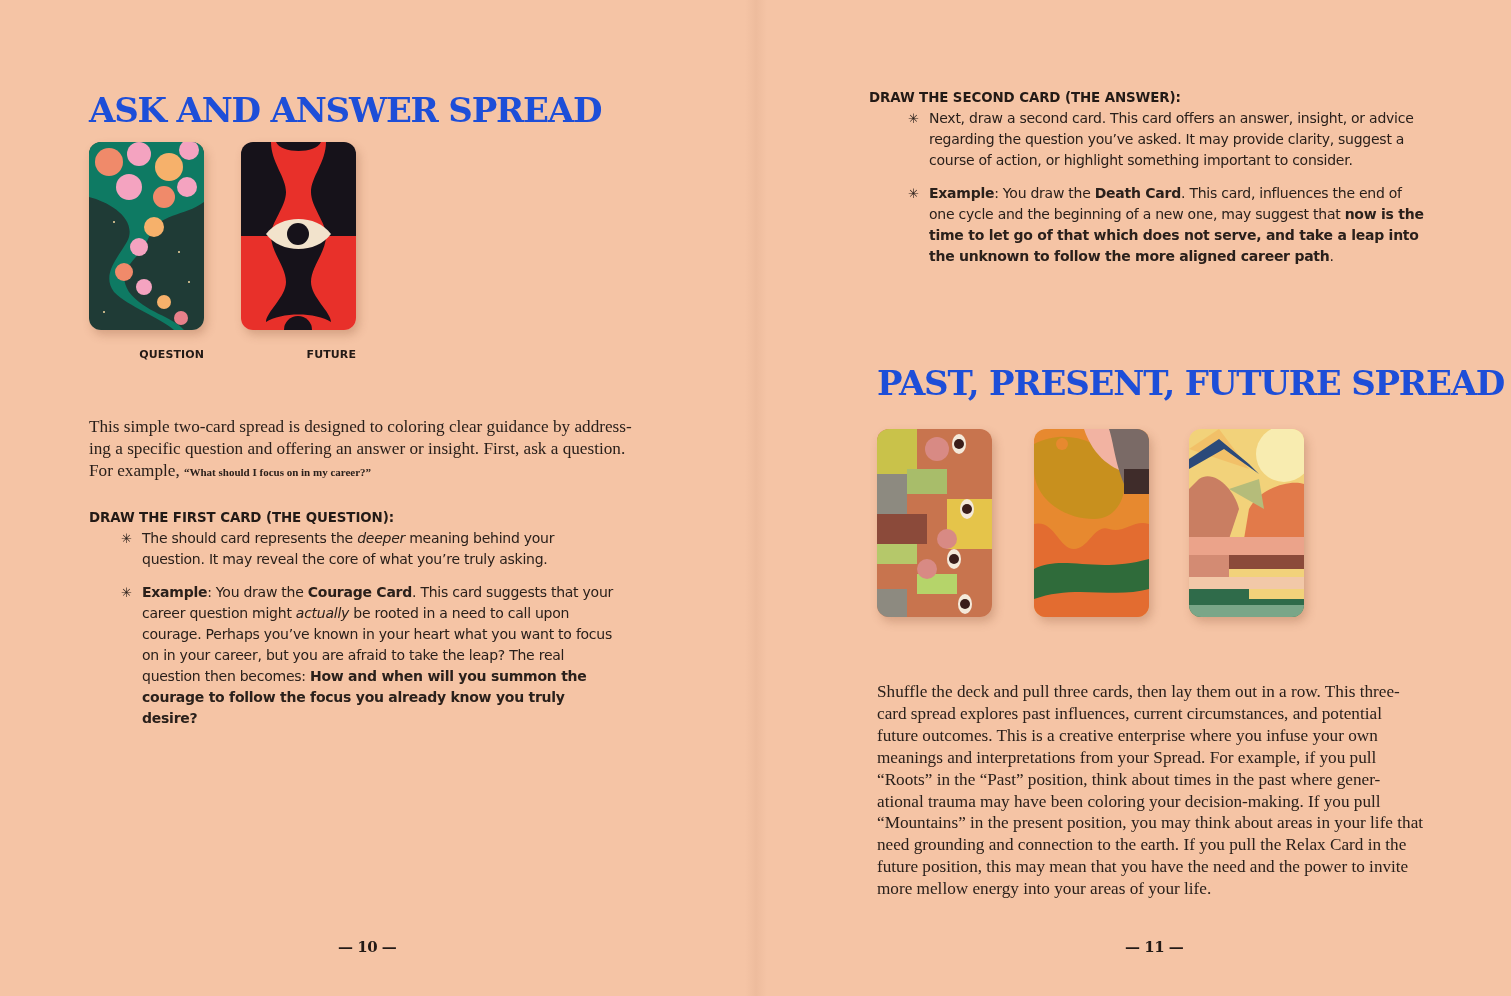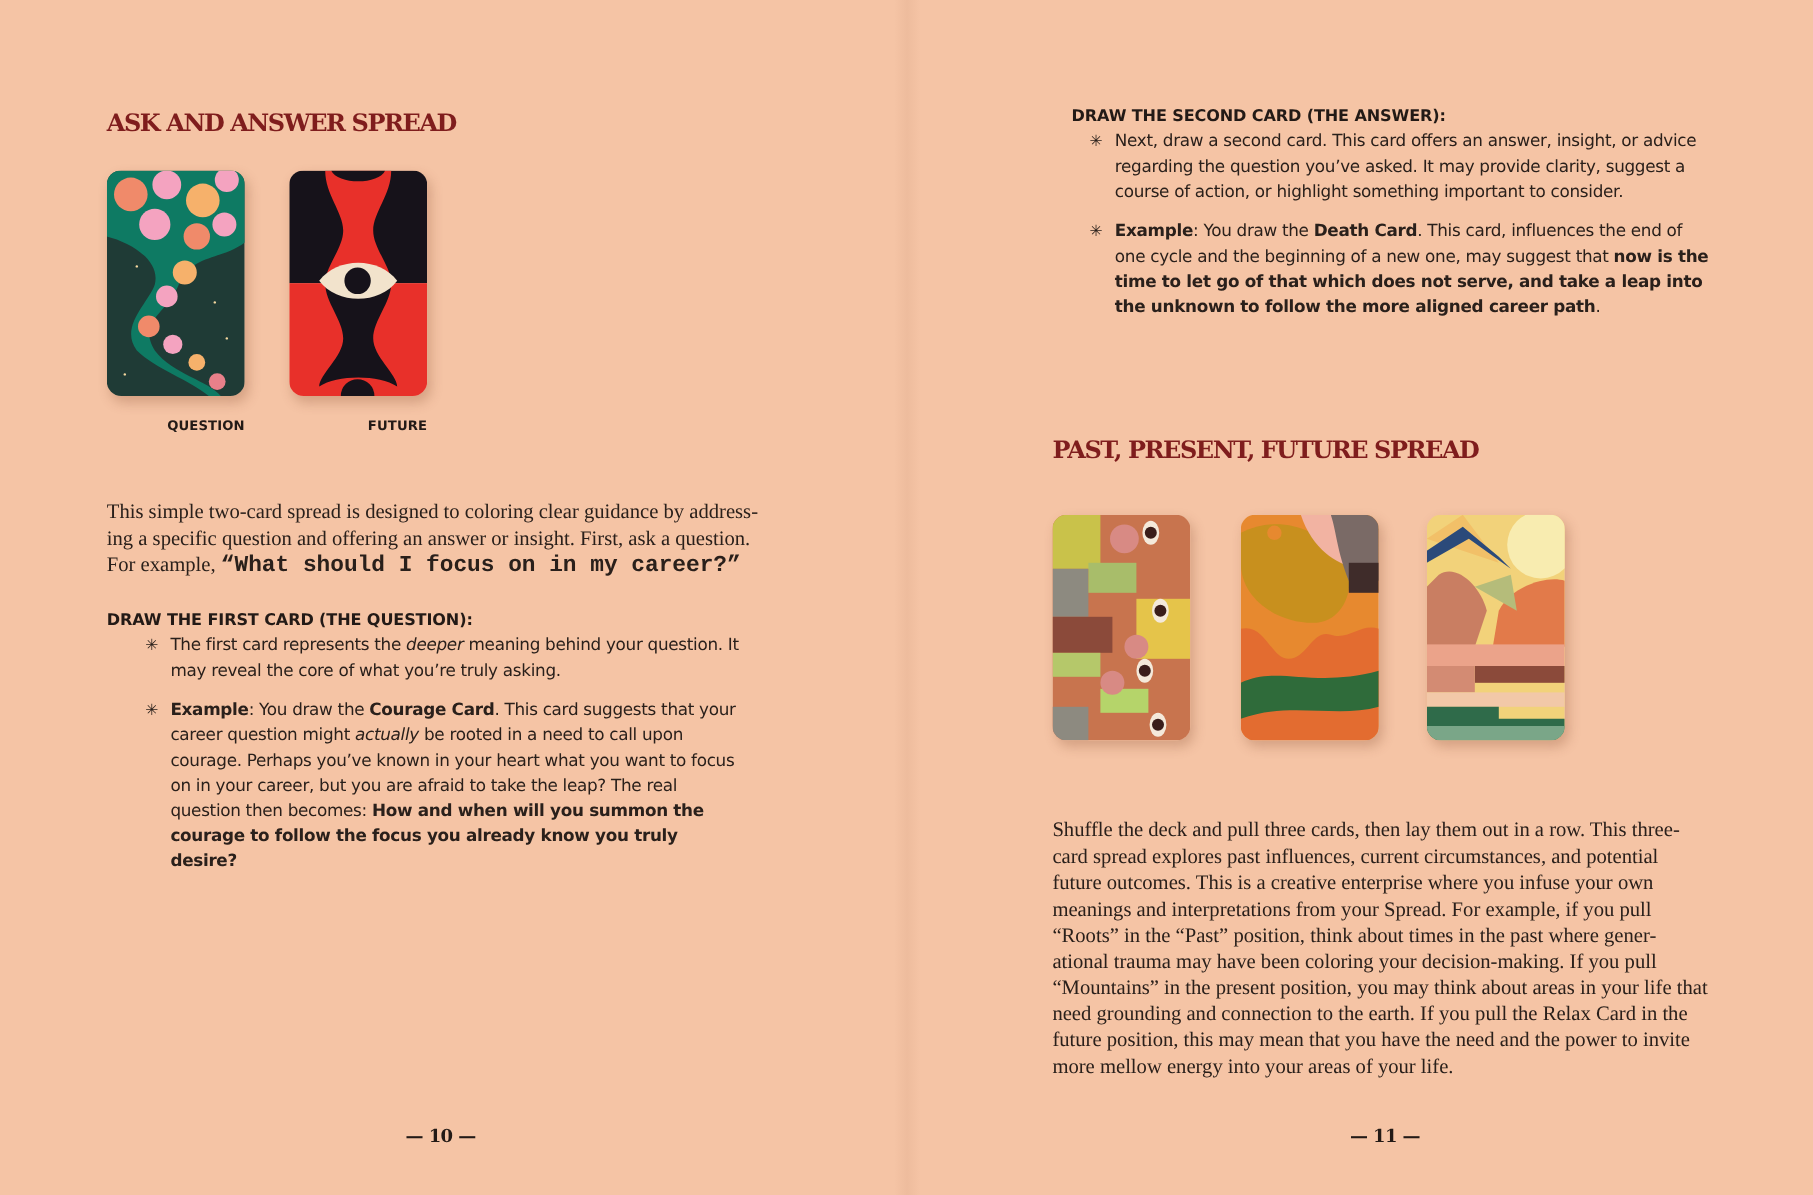--- a/index.html
+++ b/index.html
@@ -12,31 +12,31 @@
   .page { position: absolute; top: 0; height: 996px; }
   .page-left { left: 0; width: 755px; }
   .page-right { left: 755px; width: 756px; }
   .gutter {
     position: absolute; left: 745px; top: 0; width: 22px; height: 996px;
     background: linear-gradient(90deg, rgba(0,0,0,0) 0%, rgba(120,60,30,0.06) 50%, rgba(0,0,0,0) 100%);
   }
   .h-serif {
     font-family: "DejaVu Serif", serif;
     font-weight: bold;
-    font-size: 20px;
+    font-size: 34px;
     letter-spacing: -1.2px;
     margin: 0; position: absolute;
-    color: #7f1d1d;
+    color: #1d4ed8;
   }
   .serif-p {
     font-family: "Liberation Serif", serif;
     font-size: 17.2px; line-height: 21.9px;
     margin: 0; position: absolute; color: #2a201b;
   }
-  .serif-p b { font-family: Liberation Mono, monospace; font-size: 19px; }
+  .serif-p b { font-family: Liberation Serif, serif; font-size: 11px; }
   .sans-h {
     font-family: "DejaVu Sans", sans-serif;
     font-weight: bold; font-size: 13.4px;
     position: absolute; margin: 0; letter-spacing: -0.1px;
   }
   .sans-text {
     font-family: "DejaVu Sans", sans-serif;
     font-size: 14px; line-height: 21px; color: #2a201b;
     letter-spacing: -0.25px;
   }
@@ -107,33 +107,33 @@
     </svg>
   </div>
   <div class="card-label" style="left:240px; top:348px;">FUTURE</div>
 
   <p class="serif-p" style="left:89px; top:416px; width:550px;"><span>This simple two-card spread is designed to coloring clear guidance by address-ing a specific question and offering an answer or insight. First, ask a question. For example, </span><b>“What should I focus on in my career?”</b></p>
 
   <h3 class="sans-h" style="left:89px; top:510px;">DRAW THE FIRST CARD (THE QUESTION):</h3>
   <ul class="bullets sans-text" style="left:121px; top:528px; width:500px;">
     <li>
       <span class="star">✳</span>
-      <span>The first card represents the </span><i>deeper</i><span> meaning behind your question. It may reveal the core of what you’re truly asking.</span>
+      <span>The should card represents the </span><i>deeper</i><span> meaning behind your question. It may reveal the core of what you’re truly asking.</span>
     </li>
     <li>
       <span class="star">✳</span>
       <b>Example</b><span>: You draw the </span><b>Courage Card</b><span>. This card suggests that your career question might </span><i>actually</i><span> be rooted in a need to call upon courage. Perhaps you’ve known in your heart what you want to focus on in your career, but you are afraid to take the leap? The real question then becomes: </span><b>How and when will you summon the courage to follow the focus you already know you truly desire?</b>
     </li>
   </ul>
 
   <div class="page-number" style="left:338px; top:938px;">— 10 —</div>
 </div>
 
 <div class="page page-right">
-  <h3 class="sans-h" style="left:138px; top:90px;text-align:center;">DRAW THE SECOND CARD (THE ANSWER):</h3>
+  <h3 class="sans-h" style="left:114px; top:90px;text-align:center;">DRAW THE SECOND CARD (THE ANSWER):</h3>
   <ul class="bullets sans-text" style="left:153px; top:108px; width:520px;">
     <li>
       <span class="star">✳</span>
       <span>Next, draw a second card. This card offers an answer, insight, or advice regarding the question you’ve asked. It may provide clarity, suggest a course of action, or highlight something important to consider.</span>
     </li>
     <li>
       <span class="star">✳</span>
       <b>Example</b><span>: You draw the </span><b>Death Card</b><span>. This card, influences the end of one cycle and the beginning of a new one, may suggest that </span><b>now is the time to let go of that which does not serve, and take a leap into the unknown to follow the more aligned career path</b><span>.</span>
     </li>
   </ul>

